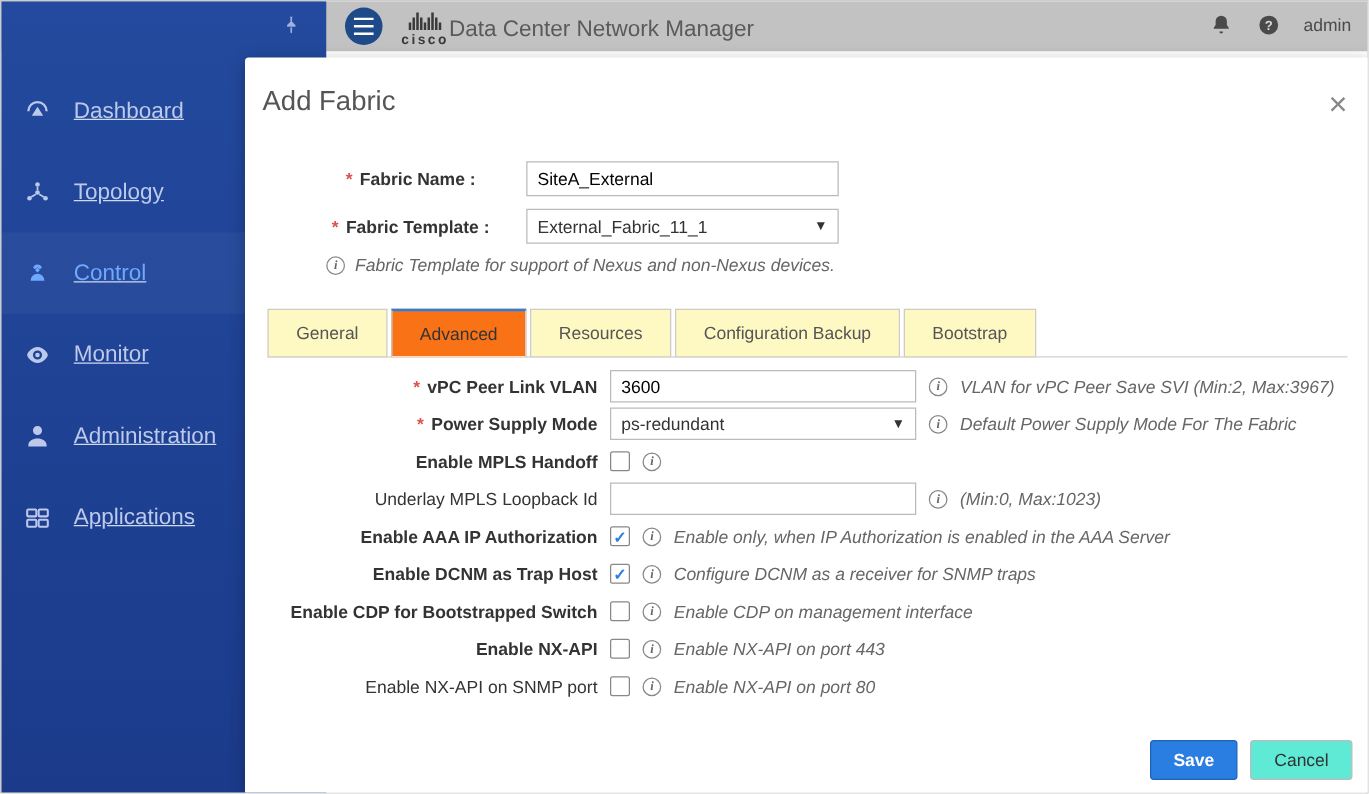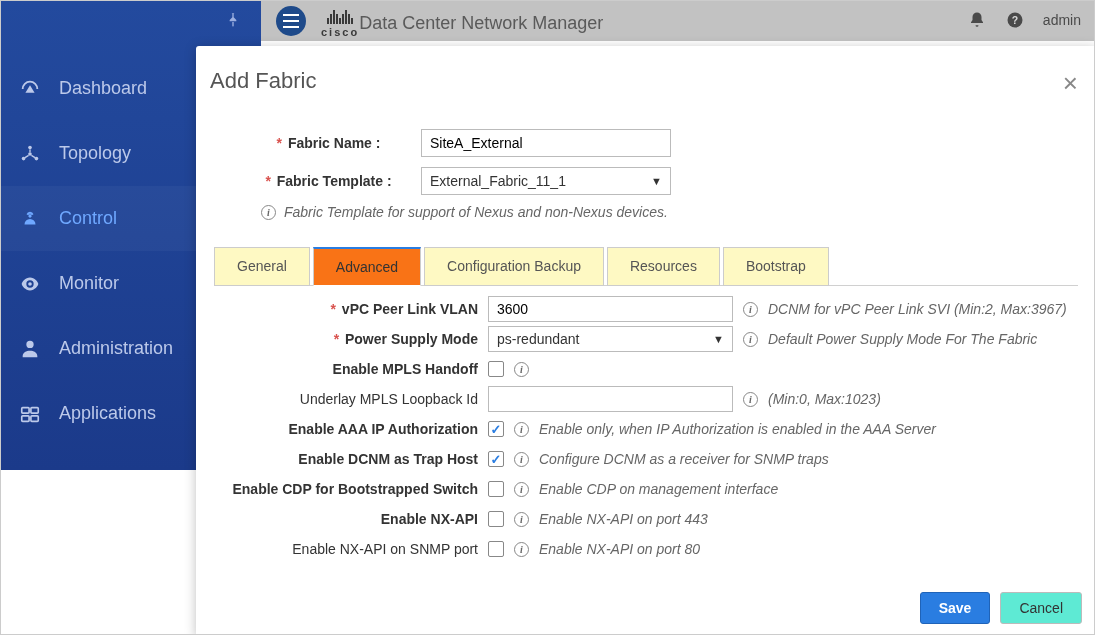--- a/index.html
+++ b/index.html
@@ -11,21 +11,21 @@
   .topbar .overlay { position:absolute; left:0; top:0; right:0; bottom:0; background:rgba(0,0,0,0.1); }
   .hamburger { position:absolute; left:275px; top:5px; width:30px; height:30px; border-radius:50%; background:#1e4a8a; display:flex; align-items:center; justify-content:center; color:#fff; }
   .brand { position:absolute; left:320px; top:7px; display:flex; align-items:center; }
   .cisco-bars { display:flex; gap:1px; align-items:flex-end; height:16px; }
   .cisco-bars span { width:2px; background:#3a3a3a; display:inline-block; }
   .brand-text { font-size:18px; color:#5a5a5a; font-weight:300; }
   .topright { position:absolute; right:15px; top:9px; display:flex; align-items:center; gap:18px; color:#555; }
   .topright .icon { width:20px; height:20px; display:flex; align-items:center; justify-content:center; font-size:18px; color:#4a4a4a; }
 
   
-  .sidebar { position:absolute; left:0; top:0; width:260px; height:469px; background:#1b3a8a; background:linear-gradient(#234a9e,#1b3a8a); color:#cfd9f0; }
+  .sidebar { position:absolute; left:0; top:0; width:260px; height:635px; background:#1b3a8a; background:linear-gradient(#234a9e,#1b3a8a); color:#cfd9f0;text-decoration:underline; }
   .pin { position:absolute; right:20px; top:10px; color:#9db0e0; font-size:18px; }
   .nav { margin-top:55px; }
   .nav-item { height:65px; display:flex; align-items:center; padding-left:18px; gap:18px; font-size:18px; color:#bcc9ea; cursor:pointer; }
   .nav-item.active { color:#6fa8ff; background:rgba(255,255,255,0.04); }
   .nav-icon { width:22px; height:22px; display:flex; align-items:center; justify-content:center; }
 
   
   .modal { position:absolute; left:195px; top:45px; width:900px; height:590px; background:#fff; border-radius:3px; box-shadow:0 2px 12px rgba(0,0,0,0.25); }
   .modal-title { position:absolute; left:14px; top:22px; font-size:22px; color:#555; }
   .modal-close { position:absolute; right:10px; top:18px; font-size:26px; color:#888; cursor:pointer; padding:4px 8px; }
@@ -196,32 +196,32 @@
       </div>
       <div class="hint">
         <span class="info-circle">i</span>
         <span>Fabric Template for support of Nexus and non-Nexus devices.</span>
       </div>
     </div>
 
     <div class="tabs" id="tabs">
         <div class="tab">General</div>
         <div class="tab active">Advanced</div>
+        <div class="tab">Resources</div>
         <div class="tab">Configuration Backup</div>
-        <div class="tab">Resources</div>
         <div class="tab">Bootstrap</div>
       </div>
 
     <div class="tab-content" id="tabcontent">
         <div class="tc-row">
           <div class="lbl bold"><span class="req">*</span> vPC Peer Link VLAN</div>
           <div class="ctrl">
             <input type="text" class="wide-input" value="3600" style="">
             <span class="info-circle">i</span>
-            <span class="desc">DCNM for vPC Peer Link SVI (Min:2, Max:3967)</span>
+            <span class="desc">VLAN for vPC Peer Save SVI (Min:2, Max:3967)</span>
           </div>
         </div>
         <div class="tc-row">
           <div class="lbl bold"><span class="req">*</span> Power Supply Mode</div>
           <div class="ctrl">
             <div class="wide-select">
               <span>ps-redundant</span>
               <span style="font-size:11px">▼</span>
             </div>
             <span class="info-circle">i</span>

